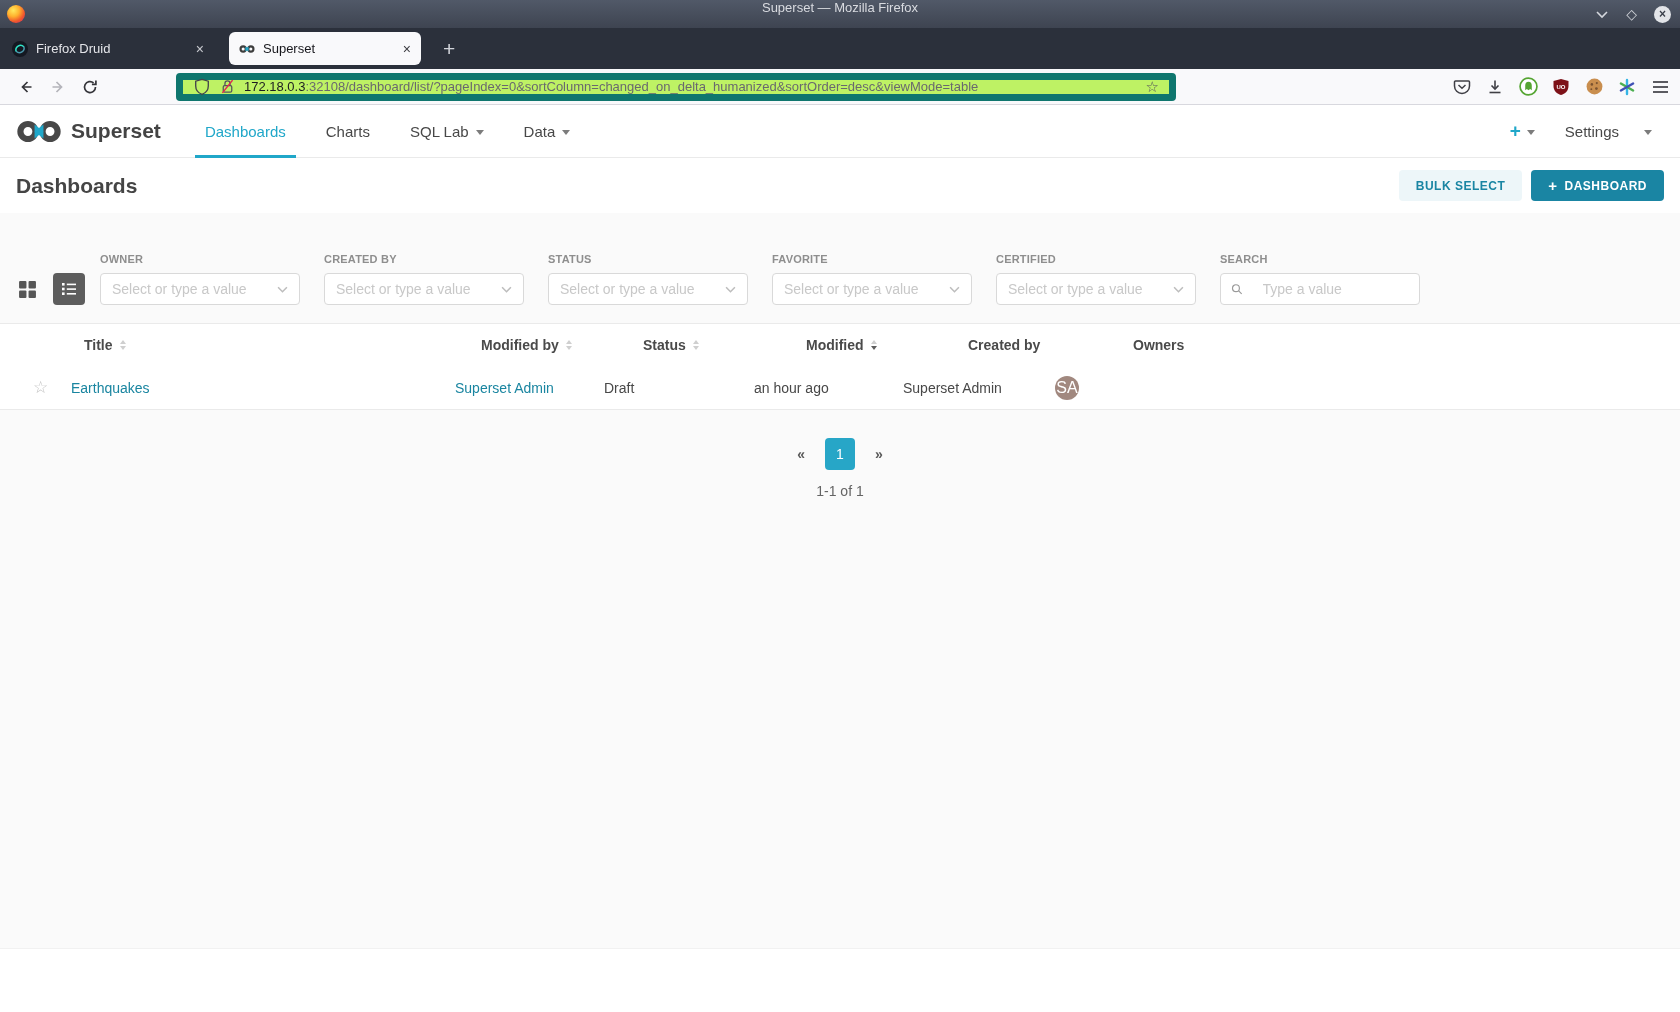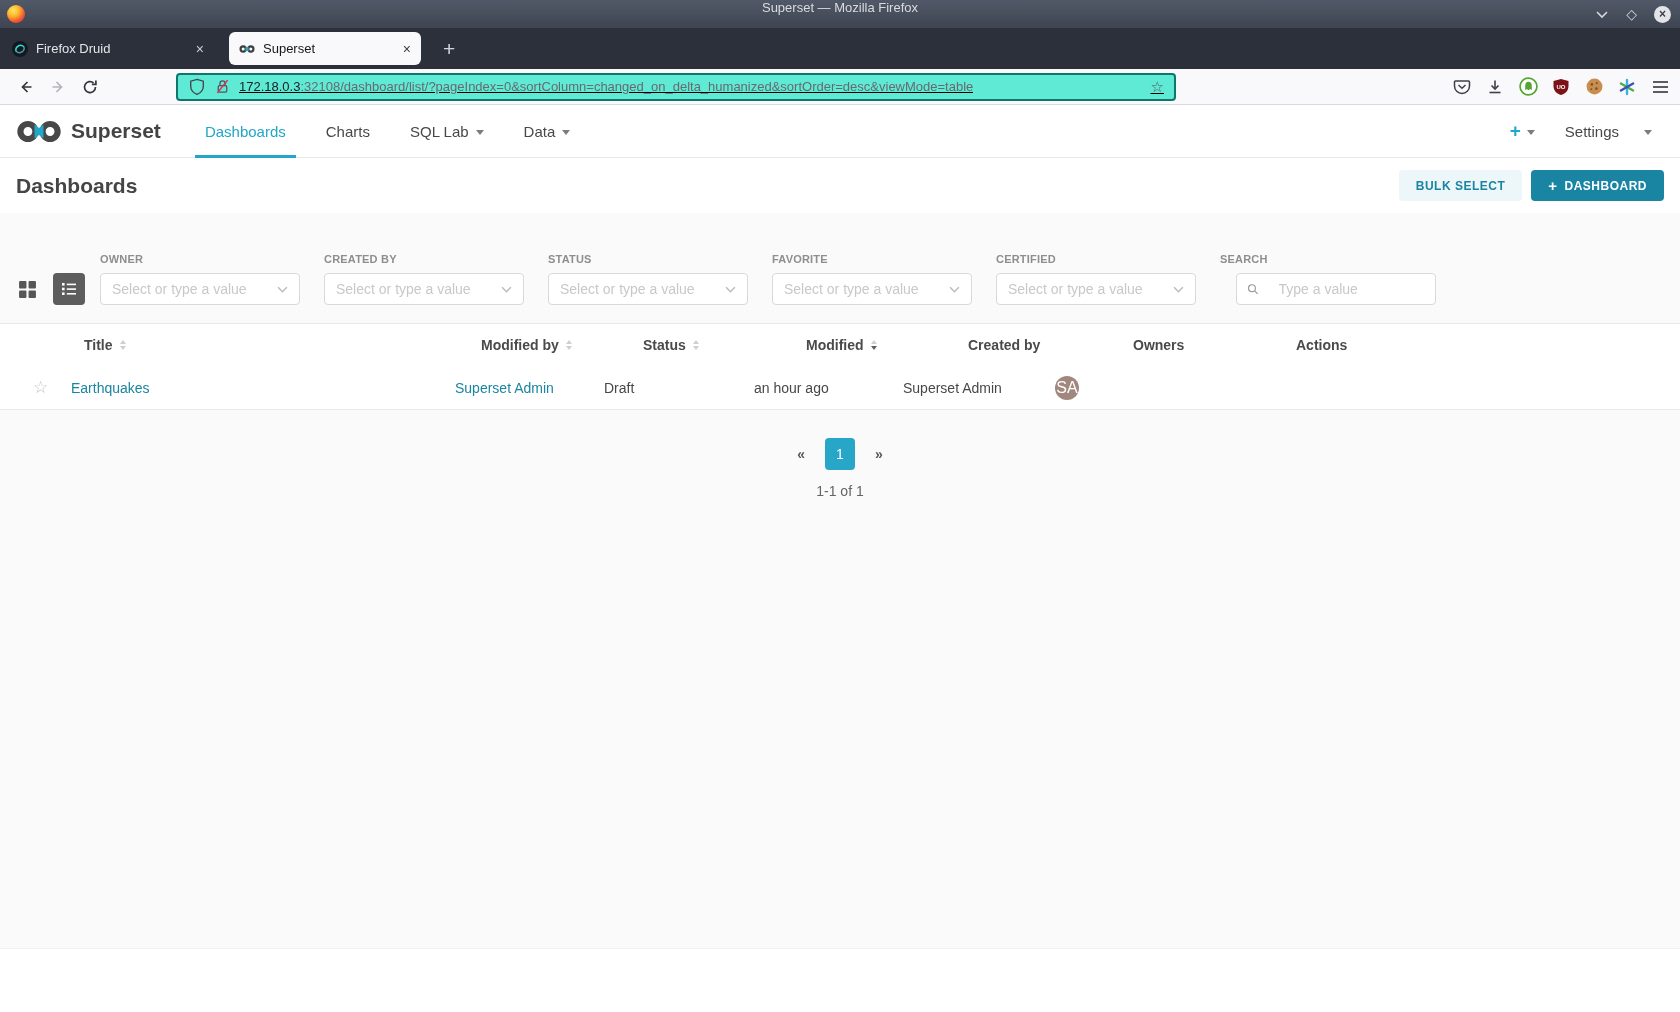--- a/index.html
+++ b/index.html
@@ -22,22 +22,22 @@
   .tab.inactive { width:212px; color:#e4e5e9; }
   .tab.active { width:192px; margin-left:15px; background:#f9f9fb; color:#17171c; }
   .tab .favicon { width:16px; height:16px; margin-right:8px; flex:none; }
   .tab-label { flex:1; white-space:nowrap; overflow:hidden; }
   .tab-close { margin-left:8px; font-size:14px; opacity:.85; }
   .newtab-btn { color:#d2d4da; font-size:21px; font-weight:300; margin-left:22px; line-height:1; }
 
   .toolbar { height:36px; background:#f9f9fb; border-bottom:1px solid #d8d8de;
     display:flex; align-items:center; padding:0 10px; }
   .nav-btn { width:32px; height:28px; display:flex; align-items:center; justify-content:center; }
-  .urlbar { margin-left:70px; width:1000px; height:28px; background:#5eead4; border:2px solid #0f766e;
-    border-radius:4px; display:flex; align-items:center; padding:0 10px; font-size:13px;text-decoration:underline; }
+  .urlbar { margin-left:70px; width:1000px; height:28px; background:#bef264; border:7px solid #0f766e;
+    border-radius:4px; display:flex; align-items:center; padding:0 10px; font-size:13px; }
   .urlbar .sep { margin-right:8px; display:flex; align-items:center; }
   .url-host { color:#1c1c21; }
   .url-rest { color:#69696e; white-space:nowrap; overflow:hidden; }
   .url-star { margin-left:auto; color:#56565c; font-size:15px; }
   .ext-icons { margin-left:auto; display:flex; align-items:center; gap:13px; }
   .ext-icons > * { display:flex; align-items:center; justify-content:center; width:20px; height:20px; }
 
   
   .sup-nav { height:53px; background:#fff; border-bottom:1px solid #eaeaea;
     display:flex; align-items:center; padding:0 16px; }
@@ -72,21 +72,21 @@
   .view-toggles { display:flex; align-items:center; gap:15px; margin-right:15px; height:32px; }
   .toggle-card { width:22px; height:22px; display:flex; align-items:center; justify-content:center; }
   .toggle-list { width:32px; height:32px; border-radius:4px; background:#5d5d5d;
     display:flex; align-items:center; justify-content:center; }
   .filter { margin-right:24px; }
   .filter-label { font-size:11px; font-weight:bold; color:#8e8e8e; letter-spacing:.2px; margin-bottom:8px; }
   .select-box { width:200px; height:32px; background:#fff; border:1px solid #d9d9d9; border-radius:4px;
     display:flex; align-items:center; justify-content:space-between; padding:0 11px; }
   .select-placeholder { font-size:14px; color:#c8c8c8; white-space:nowrap; }
   .search-box { width:200px; height:32px; background:#fff; border:1px solid #d9d9d9; border-radius:4px;
-    display:flex; align-items:center; padding:0 10px; gap:20px;margin-left:16px; }
+    display:flex; align-items:center; padding:0 10px; gap:20px; }
   .search-box input { border:none; outline:none; width:100%; font-size:14px; color:#454545;
     font-family:"Liberation Sans", sans-serif; background:transparent; }
   .search-box input::placeholder { color:#c8c8c8; }
 
   .table { margin-top:18px; background:#fff; border-top:1px solid #eaeaea; }
   .thead, .trow { display:flex; align-items:center; padding-left:33px; }
   .thead { height:42px;gap:13px; }
   .trow { height:44px; border-bottom:1px solid #eaeaea; }
   .col-star { width:38px; }
   .col-title { width:384px; }
@@ -412,23 +412,20 @@
             <span class="tri-up"></span>
             <span class="tri-dn active"></span>
           </span>
       </div>
       <div class="col-cby th">
         <span>Created by</span>
       </div>
       <div class="col-owners th">
         <span>Owners</span>
       </div>
-      <div class="col-actions th">
-        <span>Actions</span>
-      </div>
     </div>
 
     <div class="trow">
       <div class="col-star">
         <span class="row-star">☆</span>
       </div>
       <div class="col-title cell">
         <span class="link">Earthquakes</span>
       </div>
       <div class="col-mby cell">

